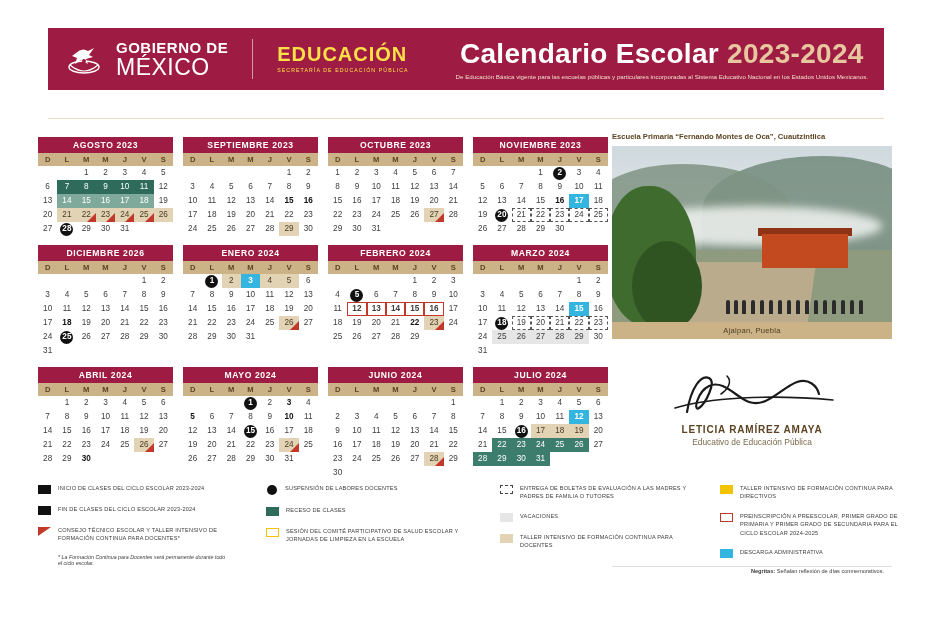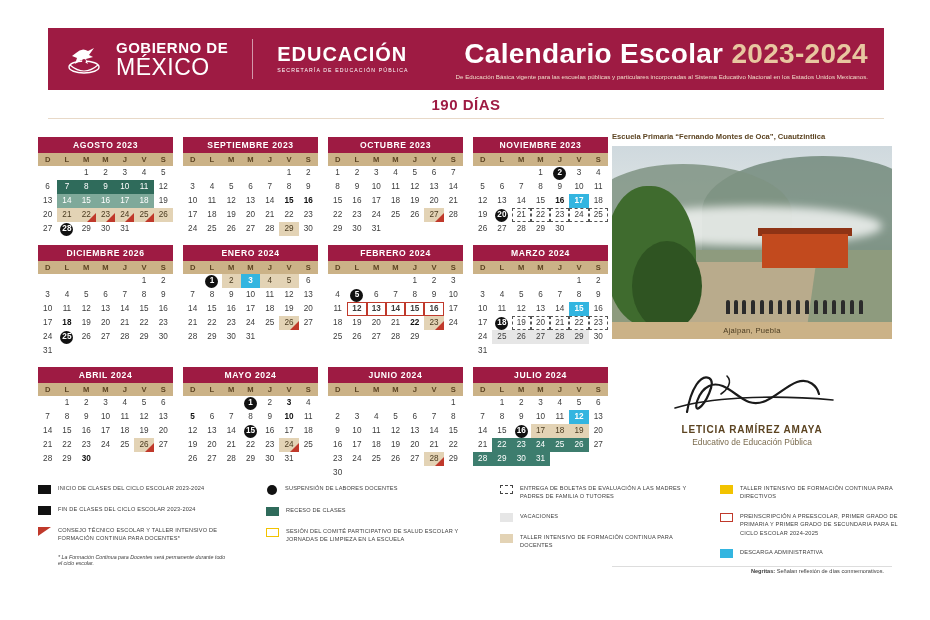--- a/index.html
+++ b/index.html
@@ -15,25 +15,25 @@
   .header {
     position: absolute; left: 48px; top: 28px; width: 836px; height: 62px;
     background: #9e1b43; display: flex; align-items: center;
   }
   .hdr-left { display: flex; align-items: center; padding-left: 14px; gap: 10px; }
   .eagle { width: 44px; height: 44px; }
   .gob-text { color: #fff; line-height: 1; }
   .gob-text .l1 { font-size: 15px; font-weight: bold; letter-spacing: .5px; }
   .gob-text .l2 { font-size: 23px; font-weight: normal; letter-spacing: .5px; margin-top: 1px; }
   .hdr-div { width: 1px; height: 40px; background: rgba(255,255,255,.55); margin: 0 14px; }
-  .edu-block { color: #ffffff; line-height: 1; }
+  .edu-block { color: #fde047; line-height: 1; }
   .edu-block .e1 { font-size: 20px; font-weight: bold; letter-spacing: 1px; }
   .edu-block .e2 { font-size: 5.2px; letter-spacing: 1.1px; margin-top: 4px; }
   .hdr-right { margin-left: auto; text-align: right; padding-right: 16px; }
-  .cal-title { font-size: 28px; font-weight: bold; color: #fff; letter-spacing: .3px; }
+  .cal-title { font-size: 28px; font-weight: bold; color: #fff; letter-spacing: .3px; text-align: center; }
   .cal-title .yrs { color: #e8c7a0; }
   .cal-sub { font-size: 6.2px; color: #f1dcc9; margin-top: 3px; }
 
   
   .dias {
     position: absolute; left: 48px; top: 96px; width: 836px;
     text-align: center; font-size: 15px; font-weight: bold; color: #9e1b43;
     letter-spacing: .5px;
   }
   .thinline { position:absolute; left:48px; top:118px; width:836px; height:1px; background:#e8d9c8; }
@@ -156,21 +156,20 @@
     </div>
     <div class="hdr-right">
       <div class="cal-title">
         <span>Calendario Escolar</span>
         <span class="yrs">2023-2024</span>
       </div>
       <div class="cal-sub">De Educación Básica vigente para las escuelas públicas y particulares incorporadas al Sistema Educativo Nacional en los Estados Unidos Mexicanos.</div>
     </div>
   </div>
 
-  <div class="dias">190 DÍAS</div>
   <div class="thinline"></div>
 
   <div class="months">
       <div class="mrow">
         <div class="month">
           <div class="mname">AGOSTO 2023</div>
           <div class="dow">
             <span>D</span>
             <span>L</span>
             <span>M</span>

